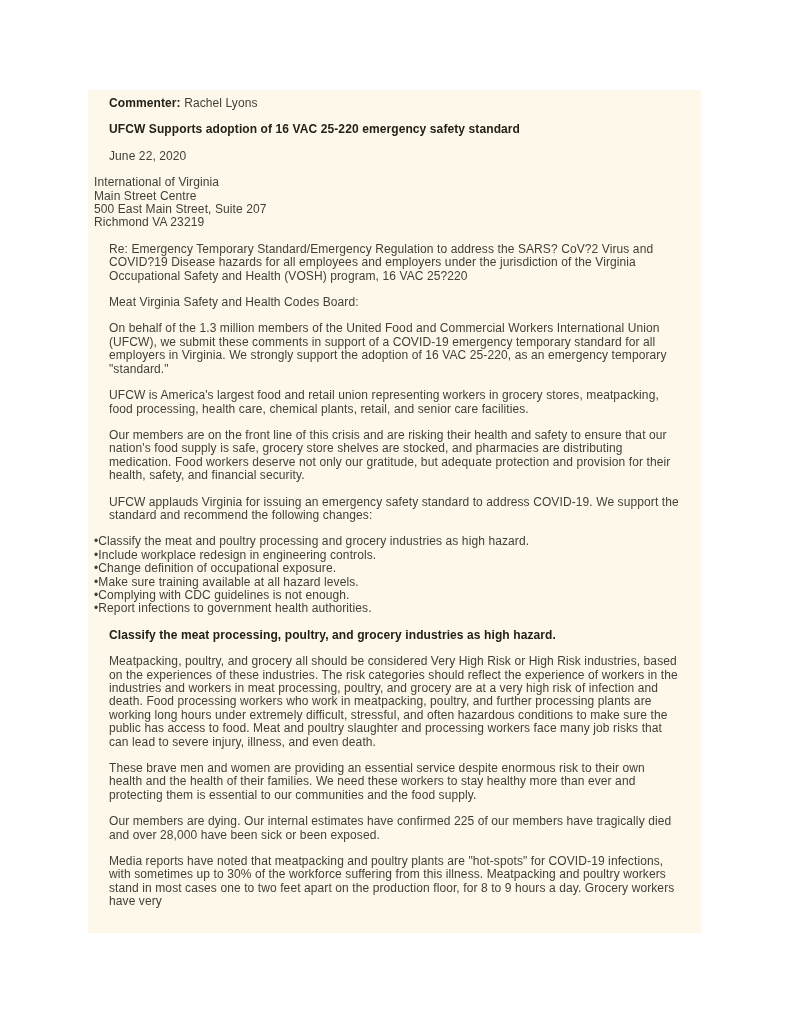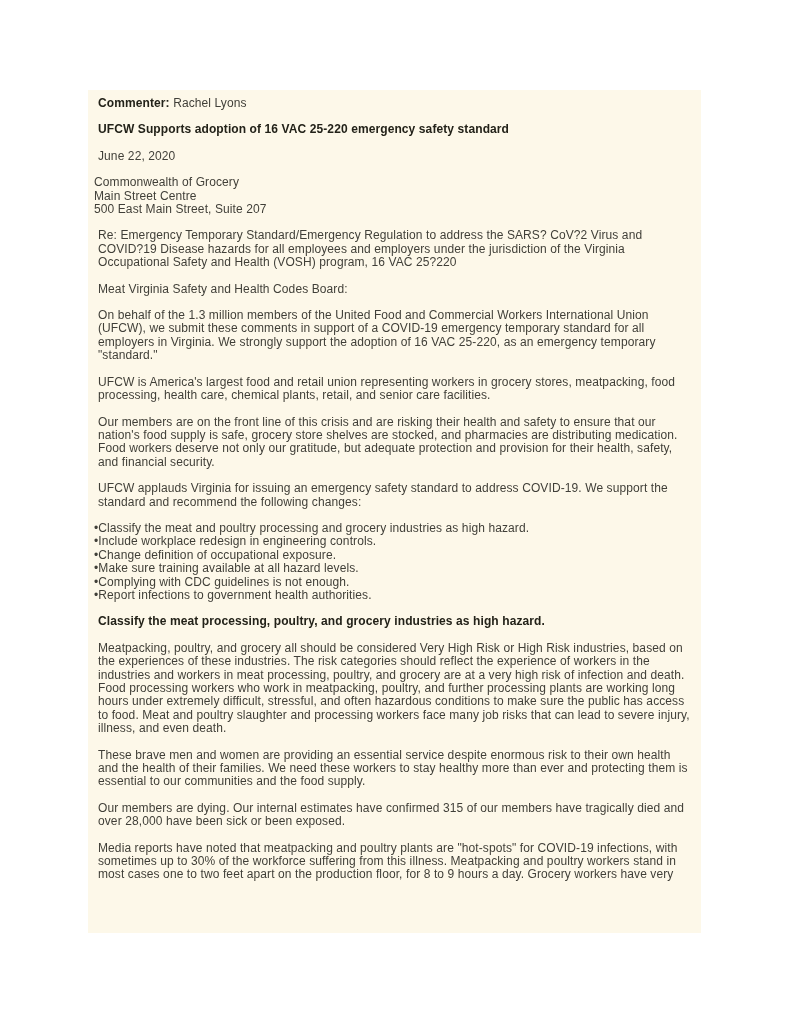--- a/index.html
+++ b/index.html
@@ -23,21 +23,21 @@
     min-height: 843px;
     box-sizing: border-box;
     background: #fdf8e9;
     padding: 7px 7px 9px 6px;
     font-size: 12px;
     line-height: 13.4px;
     color: #403f38;
     letter-spacing: 0.1px;
   }
   .letter p {
-    margin: 13px 4px;
+    margin: 13px 15px;
   }
   .letter p:first-child {
     margin-top: 0;
   }
   .bold {
     font-weight: bold;
     color: #232219;
   }
   ul.bullets {
     list-style: none;
@@ -62,23 +62,24 @@
       <span class="bold">Commenter:</span>
       <span>Rachel Lyons</span>
     </p>
 
     <p class="bold">UFCW Supports adoption of 16 VAC 25-220 emergency safety standard</p>
 
     <p>June 22, 2020</p>
 
     <p class="address">
       </p>
-      <div>Commonwealth of Grocery</div>
+      <div>International of Virginia</div>
       <div>Main Street Centre</div>
       <div>500 East Main Street, Suite 207</div>
+      <div>Richmond VA 23219</div>
     <p></p>
 
     <p>Re: Emergency Temporary Standard/Emergency Regulation to address the SARS? CoV?2 Virus and COVID?19 Disease hazards for all employees and employers under the jurisdiction of the Virginia Occupational Safety and Health (VOSH) program, 16 VAC 25?220</p>
 
     <p>Meat Virginia Safety and Health Codes Board:</p>
 
     <p>On behalf of the 1.3 million members of the United Food and Commercial Workers International Union (UFCW), we submit these comments in support of a COVID-19 emergency temporary standard for all employers in Virginia. We strongly support the adoption of 16 VAC 25-220, as an emergency temporary "standard."</p>
     <p>UFCW is America's largest food and retail union representing workers in grocery stores, meatpacking, food processing, health care, chemical plants, retail, and senior care facilities.</p>
     <p>Our members are on the front line of this crisis and are risking their health and safety to ensure that our nation's food supply is safe, grocery store shelves are stocked, and pharmacies are distributing medication. Food workers deserve not only our gratitude, but adequate protection and provision for their health, safety, and financial security.</p>
     <p>UFCW applauds Virginia for issuing an emergency safety standard to address COVID-19. We support the standard and recommend the following changes:</p>
@@ -89,17 +90,17 @@
       <li>Change definition of occupational exposure.</li>
       <li>Make sure training available at all hazard levels.</li>
       <li>Complying with CDC guidelines is not enough.</li>
       <li>Report infections to government health authorities.</li>
     </ul>
 
     <p class="bold">Classify the meat processing, poultry, and grocery industries as high hazard.</p>
 
     <p>Meatpacking, poultry, and grocery all should be considered Very High Risk or High Risk industries, based on the experiences of these industries. The risk categories should reflect the experience of workers in the industries and workers in meat processing, poultry, and grocery are at a very high risk of infection and death. Food processing workers who work in meatpacking, poultry, and further processing plants are working long hours under extremely difficult, stressful, and often hazardous conditions to make sure the public has access to food. Meat and poultry slaughter and processing workers face many job risks that can lead to severe injury, illness, and even death.</p>
     <p>These brave men and women are providing an essential service despite enormous risk to their own health and the health of their families. We need these workers to stay healthy more than ever and protecting them is essential to our communities and the food supply.</p>
-    <p>Our members are dying. Our internal estimates have confirmed 315 of our members have tragically died and over 28,000 have been sick or been exposed.</p>
+    <p>Our members are dying. Our internal estimates have confirmed 225 of our members have tragically died and over 28,000 have been sick or been exposed.</p>
     <p>Media reports have noted that meatpacking and poultry plants are "hot-spots" for COVID-19 infections, with sometimes up to 30% of the workforce suffering from this illness. Meatpacking and poultry workers stand in most cases one to two feet apart on the production floor, for 8 to 9 hours a day. Grocery workers have very</p>
 
   </div>
 </div>
 
 </body></html>

